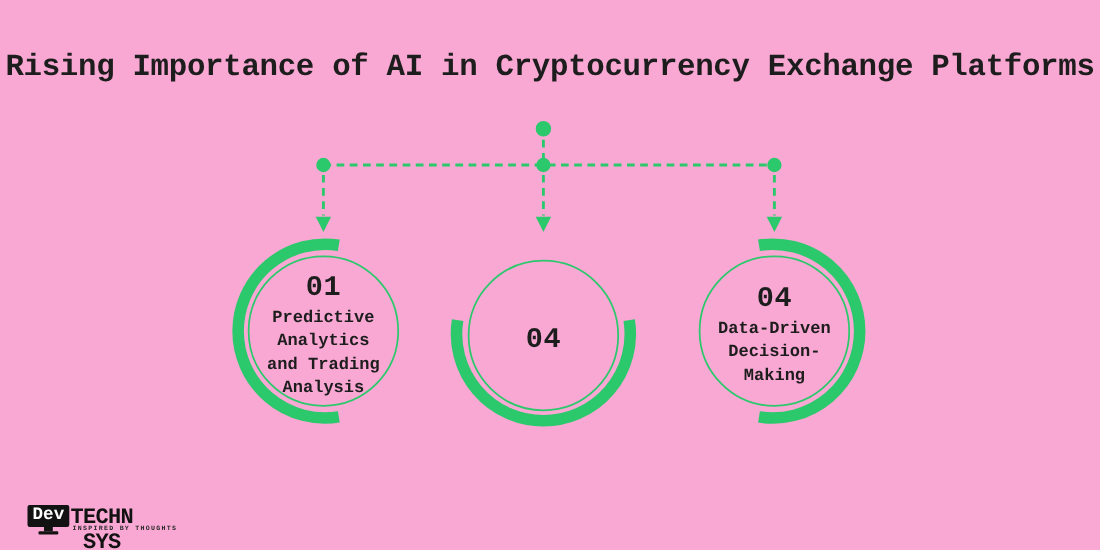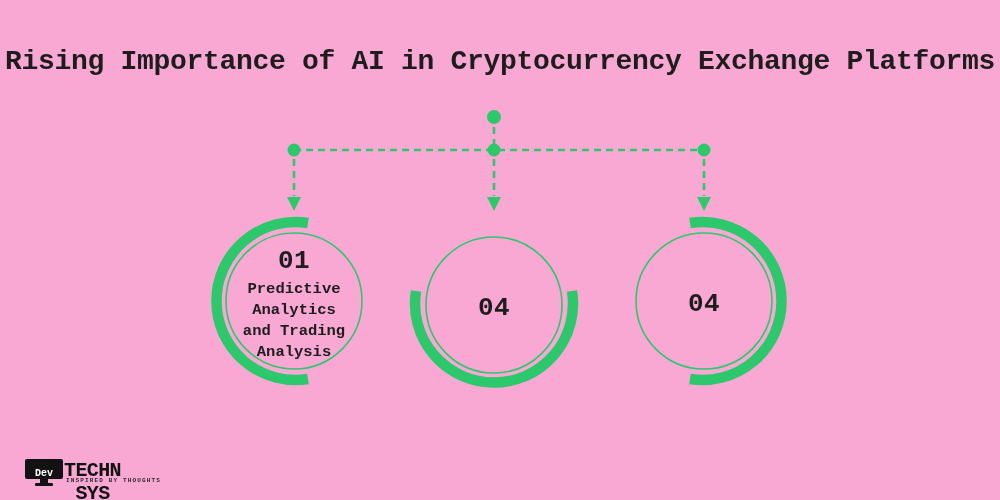--- a/index.html
+++ b/index.html
@@ -97,24 +97,24 @@
     width: 140px;
     height: 32px;
   }
   .logo-monitor {
     position: absolute;
     left: 0; top: 1px;
     width: 38px; height: 20px;
     background: var(--logo-black, #121212);
     border-radius: 2px;
     display: flex;
-    align-items: flex-end;
+    align-items: flex-start;
     justify-content: center;
     color: #ffffff;
-    font-size: 10px;
+    font-size: 16px;
     font-weight: 700;
   }
   .logo-stand-neck {
     position: absolute;
     left: 15px; top: 21px;
     width: 8px; height: 4px;
     background: var(--logo-black, #121212);
   }
   .logo-stand-base {
     position: absolute;
@@ -190,20 +190,21 @@
     </div>
   </div>
 
   <div class="step step-pos-3">
     <svg class="ring" width="172" height="172" viewBox="0 0 172 172" aria-hidden="true">
       <circle class="thin" cx="86" cy="86" r="68"></circle>
       <path class="thick" d="M 72 8 A 79 79 0 1 1 72 164"></path>
     </svg>
     <div class="step-text">
       <div class="step-number">04</div>
+      <div class="step-label">Data-Driven Decision-Making</div>
     </div>
   </div>
 
   <div class="logo">
     <div class="logo-monitor">
       <span>Dev</span>
     </div>
     <div class="logo-stand-neck"></div>
     <div class="logo-stand-base"></div>
     <div class="logo-name">

